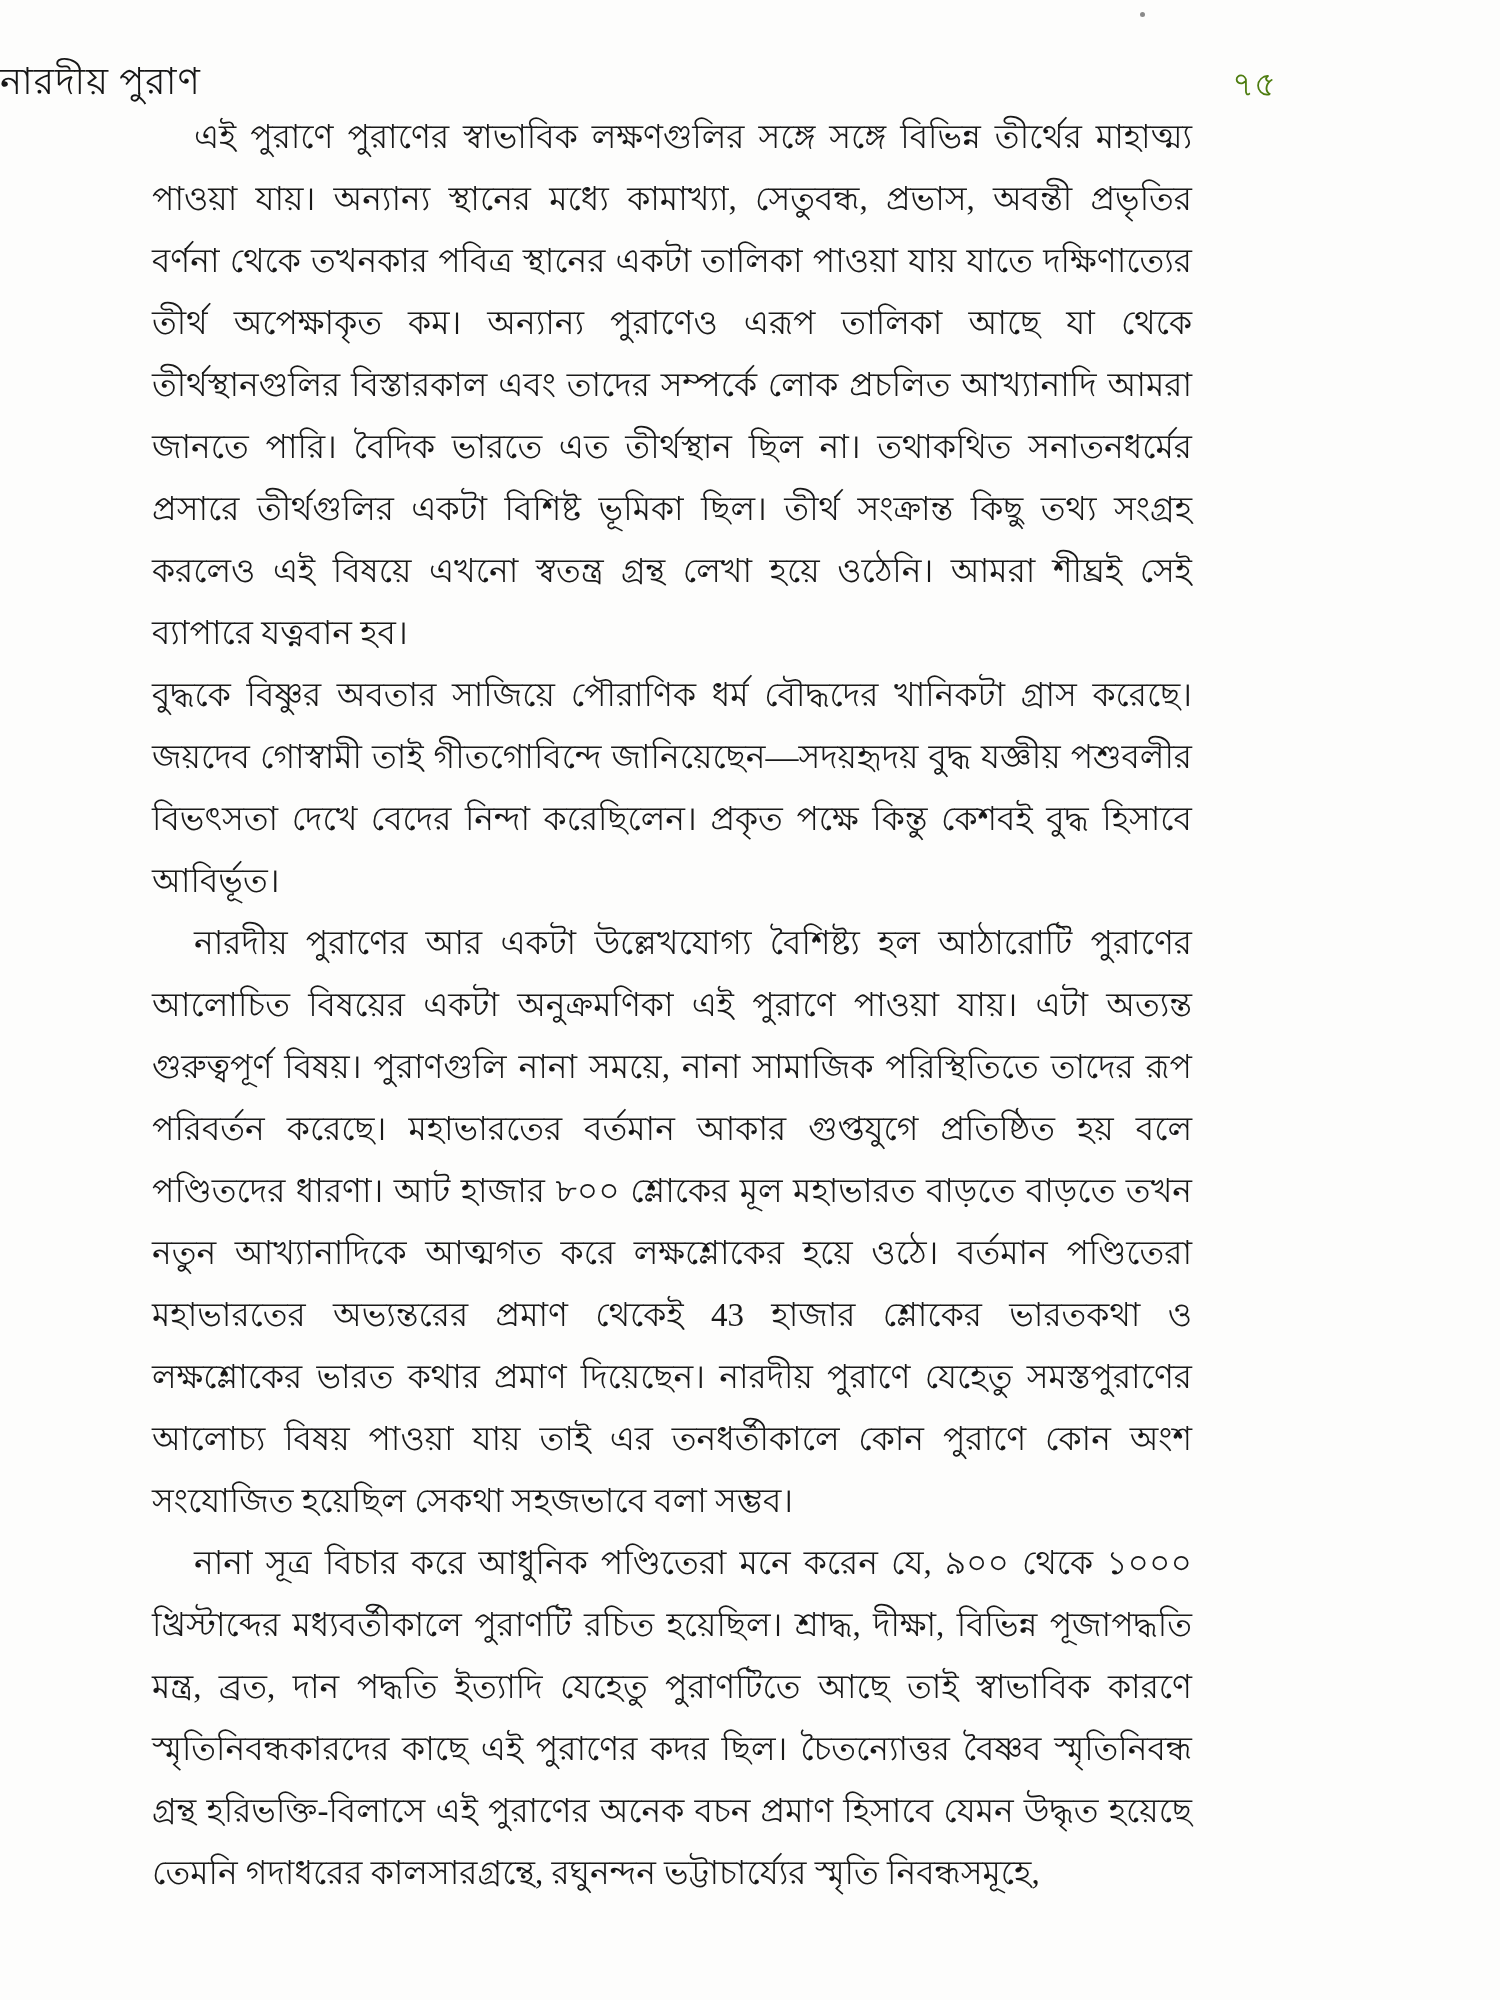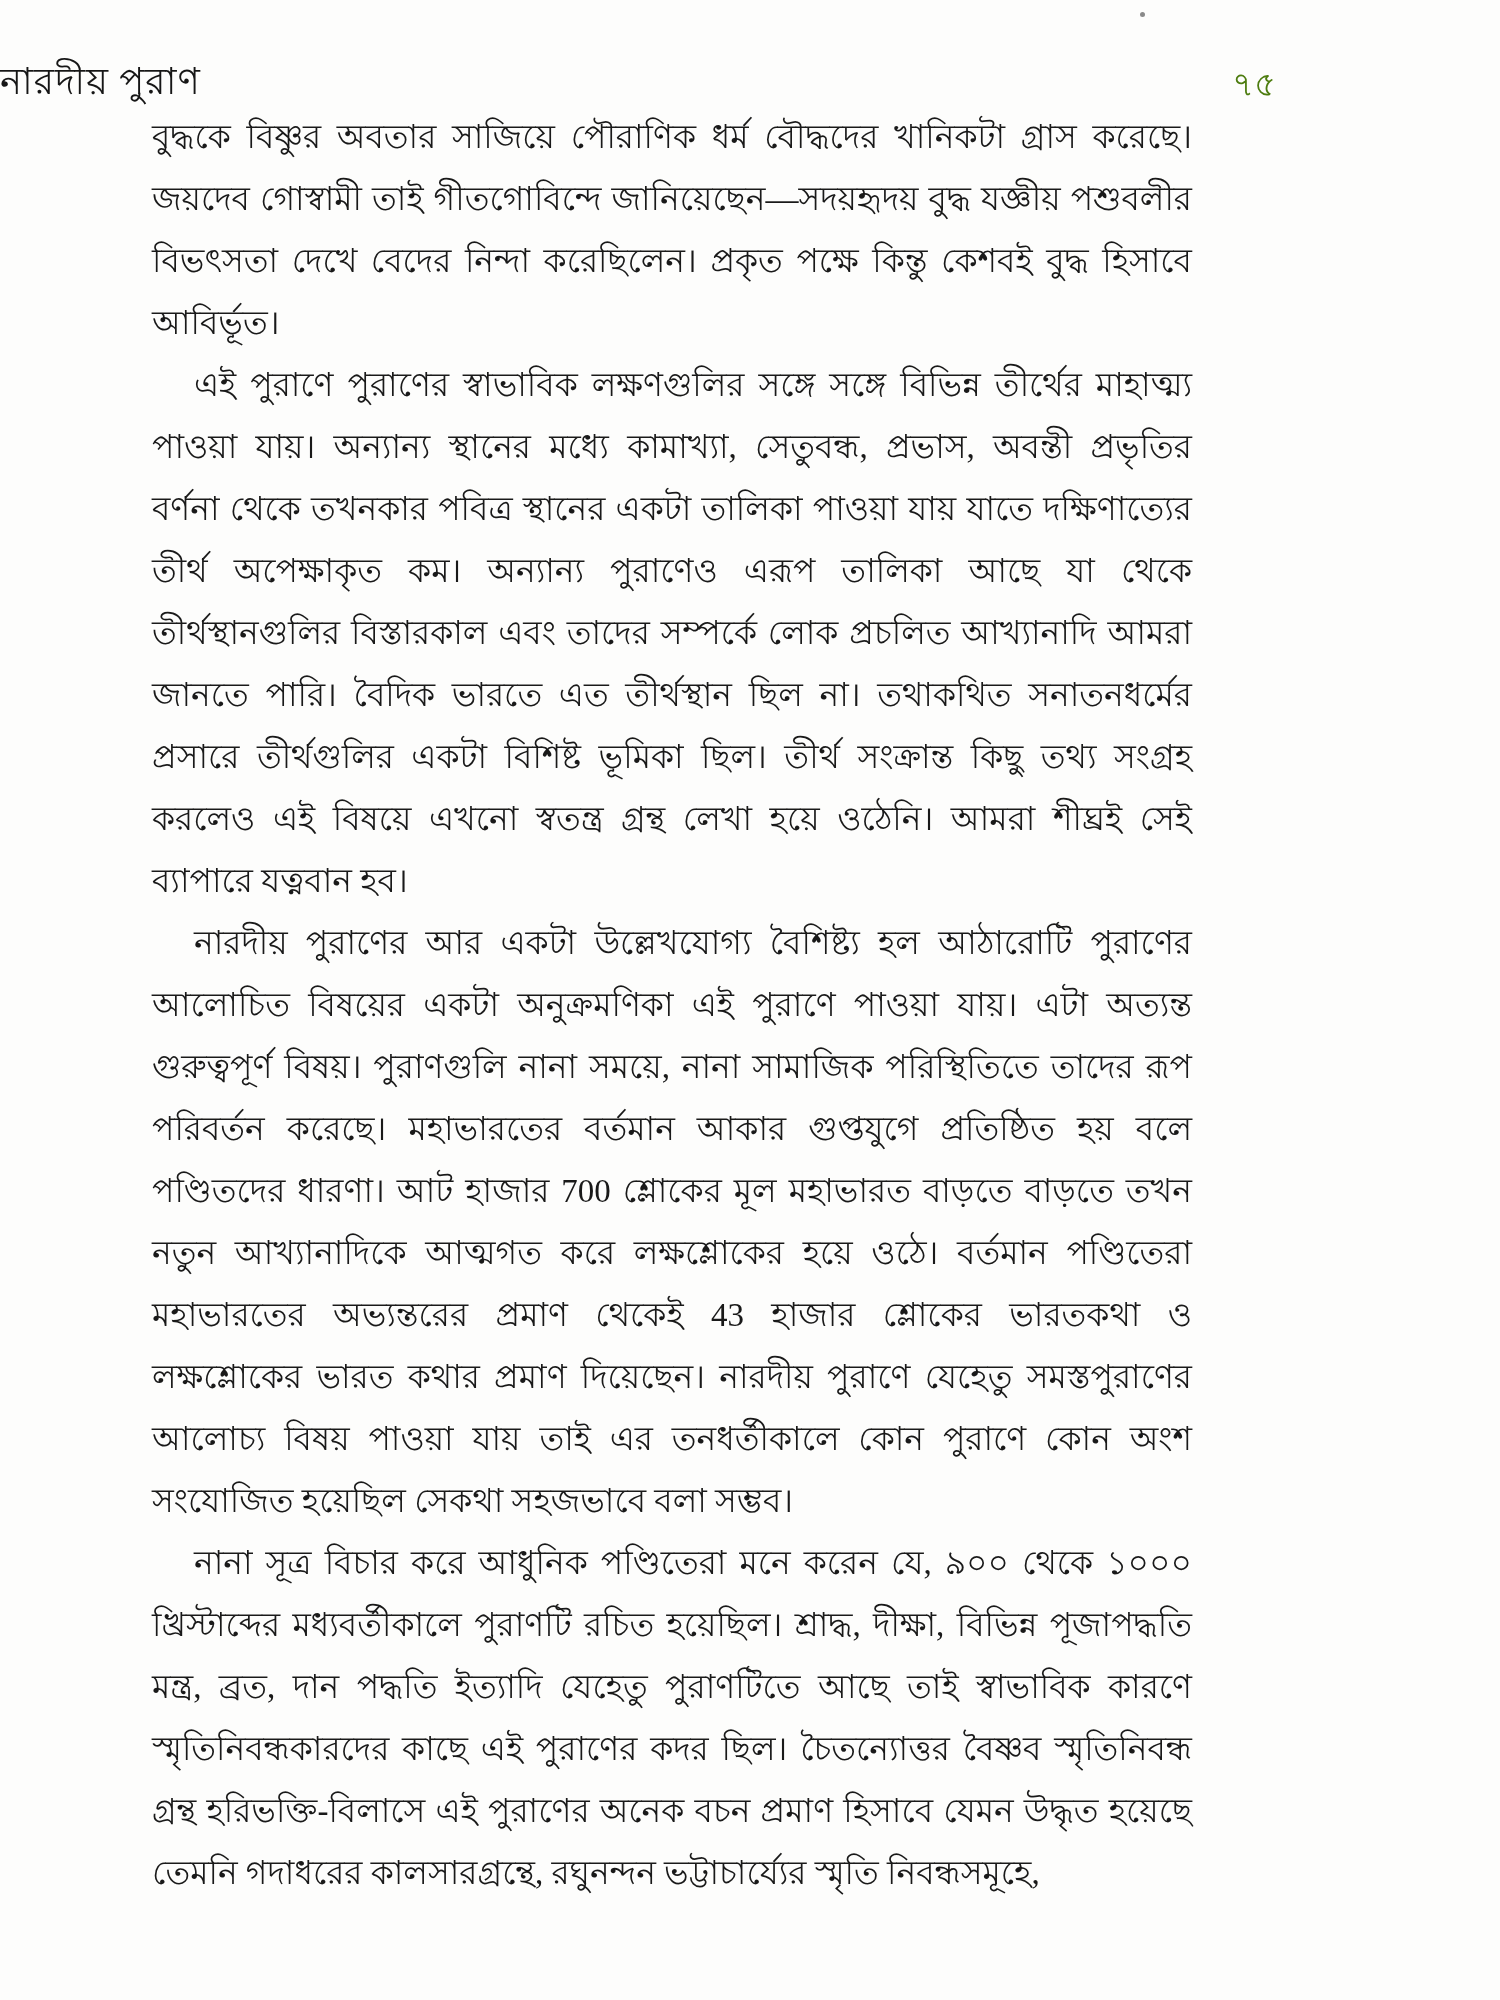--- a/index.html
+++ b/index.html
@@ -65,43 +65,43 @@
   }
 </style>
 </head>
 <body>
 
 <div class="page">
   <div class="scan-speck"></div>
   <div class="header-title">নারদীয় পুরাণ</div>
   <div class="page-number">৭৫</div>
   <div class="text-block">
-      <div class="para">
-        <div class="tline first">বুদ্ধকে বিষ্ণুর অবতার সাজিয়ে পৌরাণিক ধর্ম বৌদ্ধদের খানিকটা গ্রাস করেছে।</div>
-        <div class="tline">জয়দেব গোস্বামী তাই গীতগোবিন্দে জানিয়েছেন—সদয়হৃদয় বুদ্ধ যজ্ঞীয় পশুবলীর</div>
-        <div class="tline">বিভৎসতা দেখে বেদের নিন্দা করেছিলেন। প্রকৃত পক্ষে কিন্তু কেশবই বুদ্ধ হিসাবে</div>
-        <div class="tline last">আবির্ভূত।</div>
-      </div>
       <div class="para indent">
         <div class="tline first">এই পুরাণে পুরাণের স্বাভাবিক লক্ষণগুলির সঙ্গে সঙ্গে বিভিন্ন তীর্থের মাহাত্ম্য</div>
         <div class="tline">পাওয়া যায়। অন্যান্য স্থানের মধ্যে কামাখ্যা, সেতুবন্ধ, প্রভাস, অবন্তী প্রভৃতির</div>
         <div class="tline">বর্ণনা থেকে তখনকার পবিত্র স্থানের একটা তালিকা পাওয়া যায় যাতে দক্ষিণাত্যের</div>
         <div class="tline">তীর্থ অপেক্ষাকৃত কম। অন্যান্য পুরাণেও এরূপ তালিকা আছে যা থেকে</div>
         <div class="tline">তীর্থস্থানগুলির বিস্তারকাল এবং তাদের সম্পর্কে লোক প্রচলিত আখ্যানাদি আমরা</div>
         <div class="tline">জানতে পারি। বৈদিক ভারতে এত তীর্থস্থান ছিল না। তথাকথিত সনাতনধর্মের</div>
         <div class="tline">প্রসারে তীর্থগুলির একটা বিশিষ্ট ভূমিকা ছিল। তীর্থ সংক্রান্ত কিছু তথ্য সংগ্রহ</div>
         <div class="tline">করলেও এই বিষয়ে এখনো স্বতন্ত্র গ্রন্থ লেখা হয়ে ওঠেনি। আমরা শীঘ্রই সেই</div>
         <div class="tline last">ব্যাপারে যত্নবান হব।</div>
       </div>
+      <div class="para">
+        <div class="tline first">বুদ্ধকে বিষ্ণুর অবতার সাজিয়ে পৌরাণিক ধর্ম বৌদ্ধদের খানিকটা গ্রাস করেছে।</div>
+        <div class="tline">জয়দেব গোস্বামী তাই গীতগোবিন্দে জানিয়েছেন—সদয়হৃদয় বুদ্ধ যজ্ঞীয় পশুবলীর</div>
+        <div class="tline">বিভৎসতা দেখে বেদের নিন্দা করেছিলেন। প্রকৃত পক্ষে কিন্তু কেশবই বুদ্ধ হিসাবে</div>
+        <div class="tline last">আবির্ভূত।</div>
+      </div>
       <div class="para indent">
         <div class="tline first">নারদীয় পুরাণের আর একটা উল্লেখযোগ্য বৈশিষ্ট্য হল আঠারোটি পুরাণের</div>
         <div class="tline">আলোচিত বিষয়ের একটা অনুক্রমণিকা এই পুরাণে পাওয়া যায়। এটা অত্যন্ত</div>
         <div class="tline">গুরুত্বপূর্ণ বিষয়। পুরাণগুলি নানা সময়ে, নানা সামাজিক পরিস্থিতিতে তাদের রূপ</div>
         <div class="tline">পরিবর্তন করেছে। মহাভারতের বর্তমান আকার গুপ্তযুগে প্রতিষ্ঠিত হয় বলে</div>
-        <div class="tline">পণ্ডিতদের ধারণা। আট হাজার 700 শ্লোকের মূল মহাভারত বাড়তে বাড়তে তখন</div>
+        <div class="tline">পণ্ডিতদের ধারণা। আট হাজার ৮০০ শ্লোকের মূল মহাভারত বাড়তে বাড়তে তখন</div>
         <div class="tline">নতুন আখ্যানাদিকে আত্মগত করে লক্ষশ্লোকের হয়ে ওঠে। বর্তমান পণ্ডিতেরা</div>
         <div class="tline">মহাভারতের অভ্যন্তরের প্রমাণ থেকেই 43 হাজার শ্লোকের ভারতকথা ও</div>
         <div class="tline">লক্ষশ্লোকের ভারত কথার প্রমাণ দিয়েছেন। নারদীয় পুরাণে যেহেতু সমস্তপুরাণের</div>
         <div class="tline">আলোচ্য বিষয় পাওয়া যায় তাই এর তনধর্তীকালে কোন পুরাণে কোন অংশ</div>
         <div class="tline last">সংযোজিত হয়েছিল সেকথা সহজভাবে বলা সম্ভব।</div>
       </div>
       <div class="para indent">
         <div class="tline first">নানা সূত্র বিচার করে আধুনিক পণ্ডিতেরা মনে করেন যে, ৯০০ থেকে ১০০০</div>
         <div class="tline">খ্রিস্টাব্দের মধ্যবর্তীকালে পুরাণটি রচিত হয়েছিল। শ্রাদ্ধ, দীক্ষা, বিভিন্ন পূজাপদ্ধতি</div>
         <div class="tline">মন্ত্র, ব্রত, দান পদ্ধতি ইত্যাদি যেহেতু পুরাণটিতে আছে তাই স্বাভাবিক কারণে</div>

